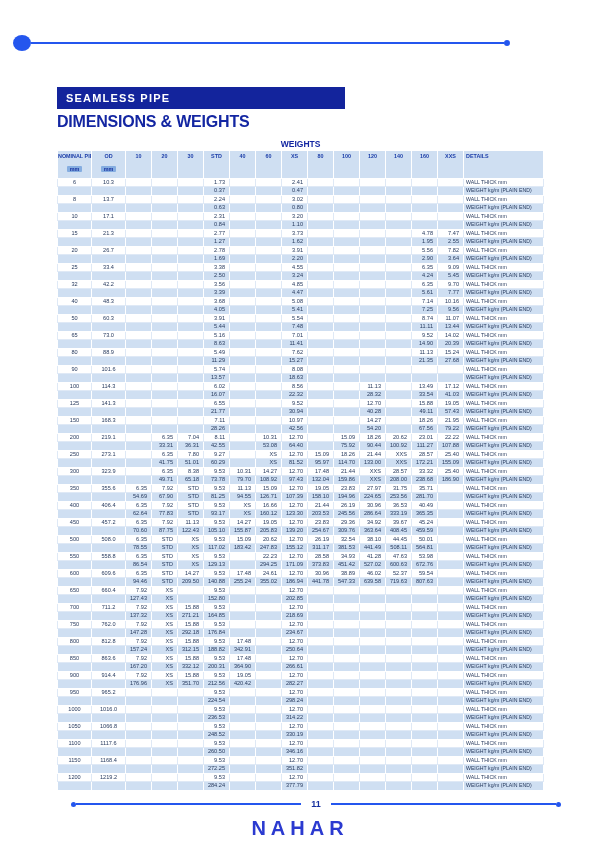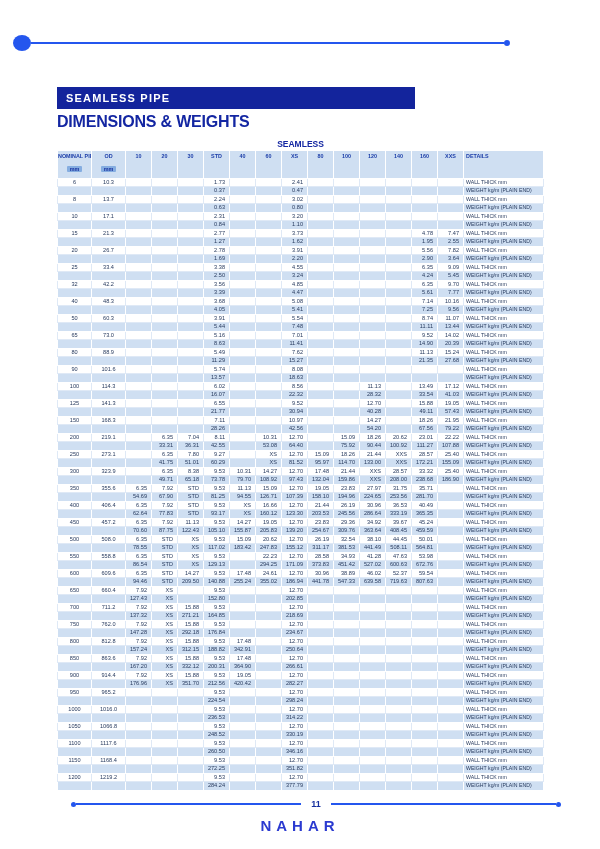--- a/index.html
+++ b/index.html
@@ -16,21 +16,21 @@
     width:600px;height:849px;background:#ffffff;position:relative;overflow:hidden;
     font-family:"Liberation Sans", sans-serif;
   }
   
   .toprule{position:absolute;left:13px;top:35px;width:497px;display:flex;align-items:center}
   .dot-lg{width:18px;height:16px;border-radius:50%;background:var(--accent)}
   .toprule .line{flex:1;height:2px;background:var(--accent)}
   .toprule .dot-sm{width:6px;height:6px;border-radius:50%;background:var(--accent)}
   
   .title-bar{
-    position:absolute;left:57px;top:87px;width:358px;height:22px;background:var(--bar-blue);
+    position:absolute;left:57px;top:87px;width:288px;height:22px;background:var(--bar-blue);
     color:#ffffff;font-weight:bold;font-size:11px;letter-spacing:1.2px;line-height:22px;
     padding-left:9px;box-sizing:border-box;
   }
   .subtitle{
     position:absolute;left:57px;top:113px;margin:0;color:#1326a2;
     font-size:16px;font-weight:bold;letter-spacing:-0.2px;
   }
   
   .dw{position:absolute;left:57px;top:139px;width:486px;border-collapse:collapse;table-layout:fixed}
   .dw th,.dw td{overflow:hidden;white-space:nowrap;box-sizing:border-box}
@@ -52,21 +52,21 @@
   .dw tbody td.c-s{text-align:right;padding-right:4px}
   .dw tbody td.c-size,.dw tbody td.c-od{text-align:center}
   .dw tbody td.c-det{text-align:left;padding-left:2px;font-size:5.2px}
   
   .footrule{position:absolute;left:71px;top:799px;width:490px;display:flex;align-items:center}
   .footrule .dot-sm{width:5px;height:5px;border-radius:50%;background:var(--accent)}
   .footrule .line{flex:1;height:1.5px;background:var(--accent)}
   .pagenum{margin:0 10px;font-weight:bold;font-size:9px;color:#16309f}
   .brand{
     position:absolute;top:817px;left:0;width:600px;text-align:center;
-    font-size:15px;font-weight:bold;letter-spacing:5px;color:var(--brand-blue);
+    font-size:20px;font-weight:bold;letter-spacing:5px;color:var(--brand-blue);
   }
 </style>
 </head>
 <body>
 
 <div class="toprule">
   <span class="dot-lg"></span>
   <span class="line"></span>
   <span class="dot-sm"></span>
 </div>
@@ -91,21 +91,21 @@
       <col style="width: 26px;">
       <col style="width: 26px;">
       <col style="width: 26px;">
       <col style="width: 26px;">
       <col style="width: 26px;">
       <col style="width: 26px;">
       <col style="width: 80px;">
     </colgroup>
     <thead>
       <tr>
-        <th colspan="16" class="sched-title">SEAMLESS</th>
+        <th colspan="16" class="sched-title">WEIGHTS</th>
       </tr>
       <tr class="hdr">
         <th class="c-size"><div class="hl">NOMINAL PIPE SIZE</div><span class="chip">mm</span></th>
         <th class="c-od"><div class="hl">OD</div><span class="chip">mm</span></th>
         <th class="c-s">10</th>
         <th class="c-s">20</th>
         <th class="c-s">30</th>
         <th class="c-s">STD</th>
         <th class="c-s">40</th>
         <th class="c-s">60</th>

